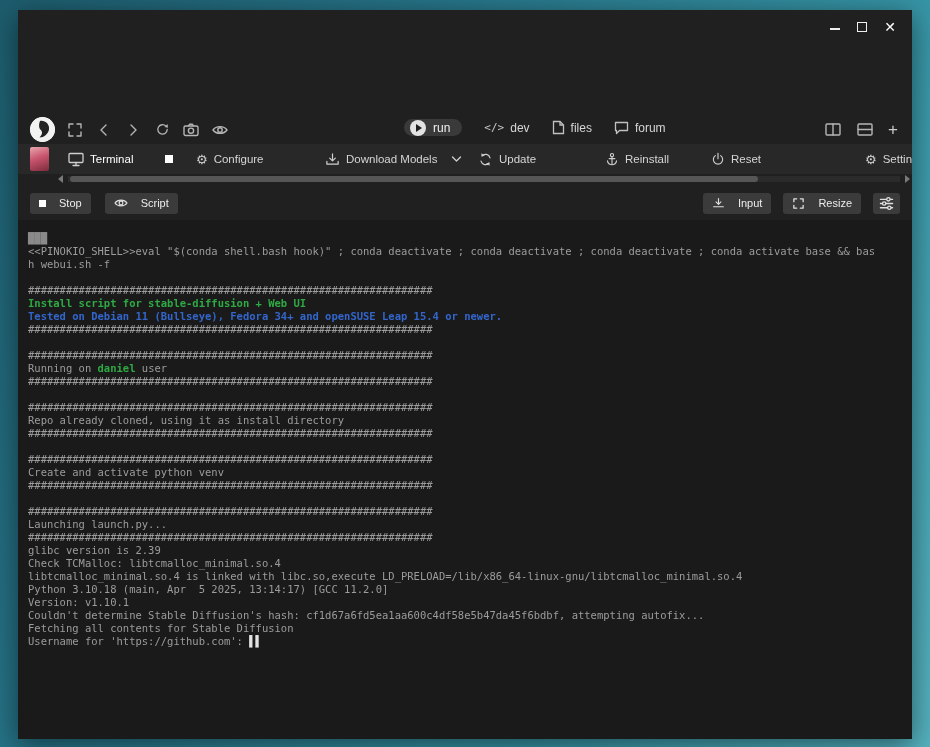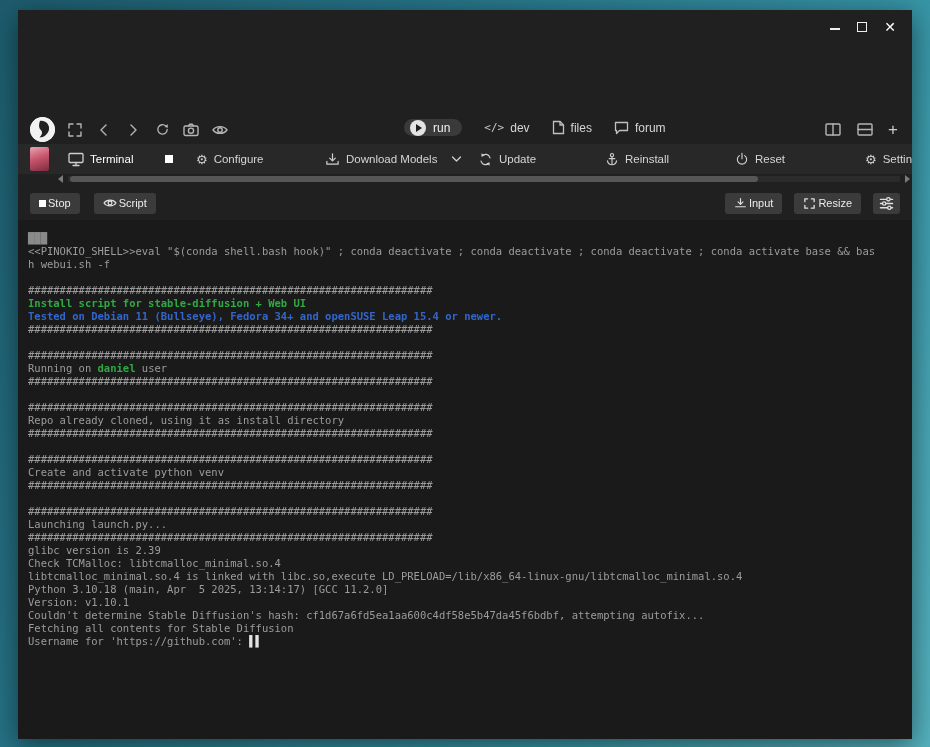--- a/index.html
+++ b/index.html
@@ -47,21 +47,21 @@
   
   .hscroll { position:absolute; top:164px; left:40px; right:2px; height:10px; }
   .hs-track { position:absolute; left:10px; right:10px; top:2px; height:6px; background:#2b2b2b; }
   .hs-thumb { position:absolute; left:12px; top:2px; width:688px; height:6px; background:#565656; border-radius:3px; cursor:pointer; }
   .hs-arrow { position:absolute; top:1px; width:0; height:0; cursor:pointer; }
   .hs-left  { left:0; border-top:4px solid transparent; border-bottom:4px solid transparent; border-right:5px solid #7a7a7a; }
   .hs-right { right:0; border-top:4px solid transparent; border-bottom:4px solid transparent; border-left:5px solid #7a7a7a; }
   
   .actionbar { position:absolute; top:176px; left:0; right:0; height:34px; display:flex; align-items:center; padding:0 12px; gap:14px; background:#202020; }
   .abtn { height:21px; background:#3b3b3b; border-radius:3px; color:#ececec; font-size:11px;
-          display:flex; align-items:center; gap:2px; padding:0 9px; cursor:pointer; }
+          display:flex; align-items:center; gap:13px; padding:0 9px; cursor:pointer; }
   .abtn svg { stroke:#e0e0e0; fill:none; stroke-width:1.4; stroke-linecap:round; stroke-linejoin:round; }
   .stop-square { width:7px; height:7px; background:#ffffff; }
   .ab-right { margin-left:auto; display:flex; gap:12px; align-items:center; }
   .sq-btn { width:27px; justify-content:center; padding:0; }
   
   .terminal { position:absolute; top:210px; left:0; right:0; bottom:0; background:#1a1a1a; padding:12px 10px; overflow:hidden; }
   .term-line { font-family:"DejaVu Sans Mono","Liberation Mono",monospace; font-size:10.5px; line-height:13px;
                color:#9c9c9c; white-space:pre-wrap; word-break:break-all; min-height:13px; }
   .seg-p   { color:#9c9c9c; }
   .seg-g   { color:#2fa944; font-weight:bold; }
@@ -215,21 +215,21 @@
     <div class="tab" style="left:587px;">
       <svg width="14" height="15" viewBox="0 0 16 16">
           <circle cx="8" cy="3" r="1.8"></circle>
           <line x1="8" y1="4.8" x2="8" y2="13.5"></line>
           <line x1="4.8" y1="7" x2="11.2" y2="7"></line>
           <path d="M2.8 9.5 C3.4 12.6 5.8 14 8 14 C10.2 14 12.6 12.6 13.2 9.5"></path>
         </svg>
       <span>Reinstall</span>
     </div>
 
-    <div class="tab" style="left:717px;">
+    <div class="tab" style="left:693px;">
       <svg width="14" height="15" viewBox="0 0 16 16">
           <path d="M5 3.6 A5.3 5.3 0 1 0 11 3.6"></path>
           <line x1="8" y1="1" x2="8" y2="7"></line>
         </svg>
       <span>Reset</span>
     </div>
 
     <div class="tab" style="left:847px;">
       <span class="gear-glyph">⚙</span>
       <span>Settings</span>

